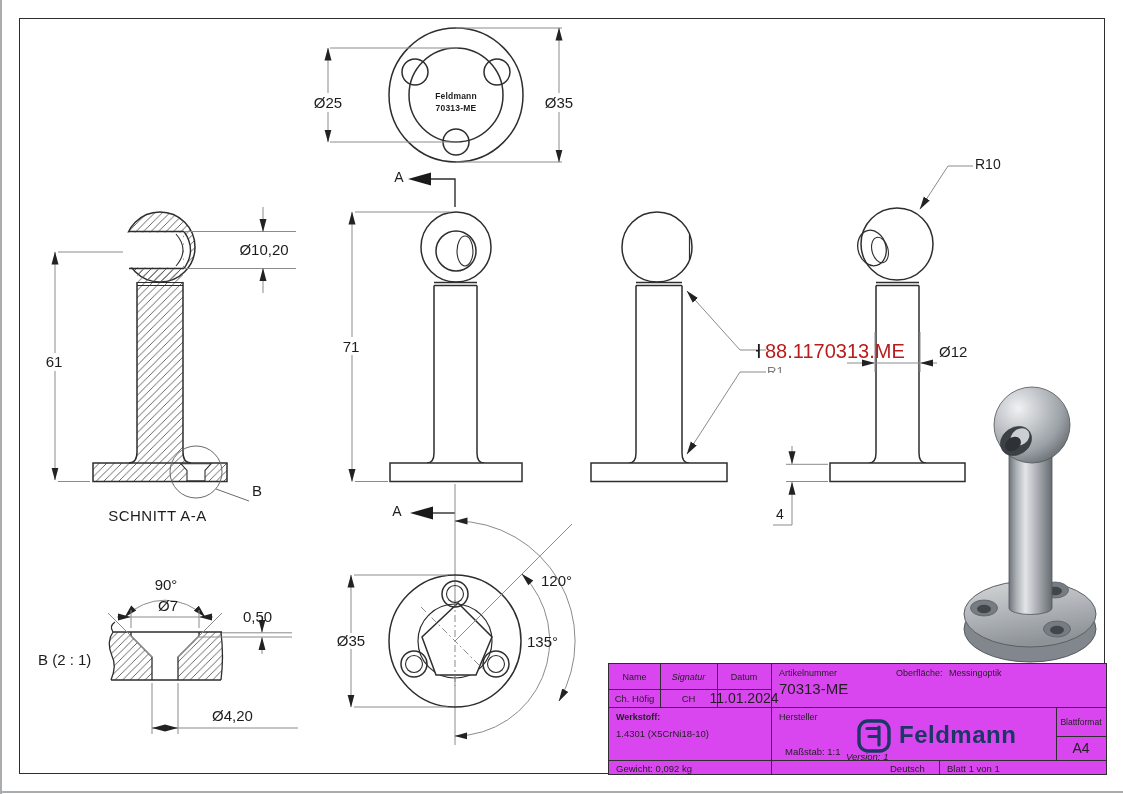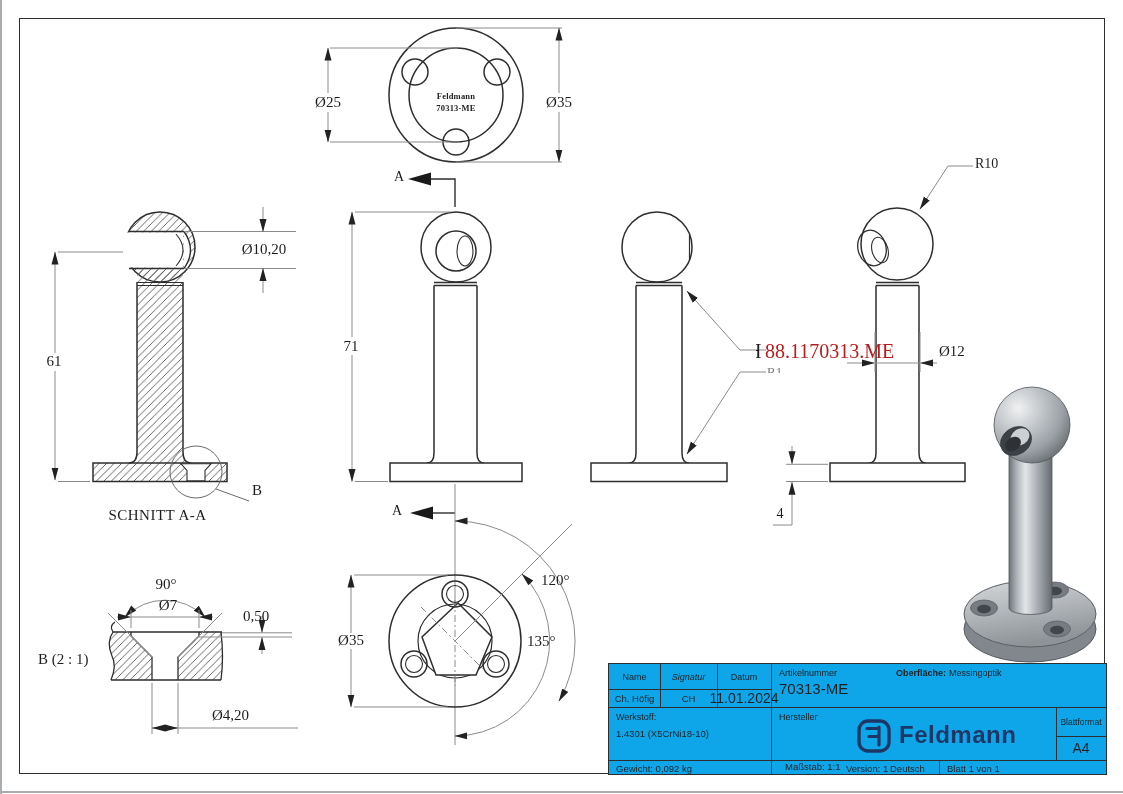--- a/index.html
+++ b/index.html
@@ -2,28 +2,28 @@
 <html><head>
 <meta charset="utf-8">
 <style>
   html,body{margin:0;padding:0;background:#ffffff;}
   #page{position:relative;width:1123px;height:794px;background:#ffffff;overflow:hidden;
         font-family:"Liberation Sans",sans-serif;}
   .edge{position:absolute;background:#aaadb0;}
   #frame{position:absolute;left:19px;top:18px;width:1084px;height:754px;
          border:1.6px solid #2e2e2e;}
   svg.s{position:absolute;left:0;top:0;}
-  .lbl{position:absolute;font-family:Liberation Serif, serif;color:#1d1d1d;
+  .lbl{position:absolute;font-family:Liberation Sans, sans-serif;color:#1d1d1d;
        white-space:nowrap;line-height:1.05;font-size:15px;}
   .c{text-align:center;}
   .etch{font-size:8.5px;font-weight:bold;letter-spacing:.2px;}
   .clip{overflow:hidden;}
   
   #tb{position:absolute;left:608px;top:663px;width:497px;height:110px;
-      border:1.3px solid #2e2e2e;background:#0ea5e9;}
+      border:1.3px solid #2e2e2e;background:#d946ef;}
   .tbl{position:absolute;background:#2e2e2e;}
   .tbc{position:absolute;display:flex;align-items:center;justify-content:center;
        color:#1f1f1f;font-family:"Liberation Sans",sans-serif;}
   .tbt{position:absolute;color:#1f1f1f;white-space:nowrap;}
   #logo-text{font-weight:bold;letter-spacing:.5px;}
 </style>
 </head>
 <body>
 
 <div id="page">
@@ -272,37 +272,37 @@
 
     <div class="tbc" style="left:0;top:0;width:51px;height:25px;font-size:9px;">Name</div>
     <div class="tbc" style="left:51px;top:0;width:57px;height:25px;font-size:9px;font-style:italic;">Signatur</div>
     <div class="tbc" style="left:108px;top:0;width:54px;height:25px;font-size:9px;">Datum</div>
     <div class="tbc" style="left:0;top:25px;width:51px;height:18px;font-size:9.5px;">Ch. Höfig</div>
     <div class="tbc" style="left:51px;top:25px;width:57px;height:18px;font-size:9.5px;">CH</div>
     <div class="tbc" style="left:108px;top:25px;width:54px;height:18px;font-size:14px;">11.01.2024</div>
 
     <div class="tbt" style="left:170px;top:4px;font-size:9px;">Artikelnummer</div>
     <div class="tbt" style="left:170px;top:16px;font-size:15px;">70313-ME</div>
-    <div class="tbt" style="left:287px;top:4px;font-size:9px;font-weight:bold;">Oberfläche:</div>
+    <div class="tbt" style="left:287px;top:4px;font-size:9px;">Oberfläche:</div>
     <div class="tbt" style="left:340px;top:4px;font-size:9px;text-align:right;">Messingoptik</div>
 
-    <div class="tbt" style="left:7px;top:48px;font-size:9px;">Werkstoff:</div>
+    <div class="tbt" style="left:7px;top:48px;font-size:9px;font-weight:bold;">Werkstoff:</div>
     <div class="tbt" style="left:7px;top:64px;font-size:9.5px;">1.4301 (X5CrNi18-10)</div>
     <div class="tbt" style="left:170px;top:48px;font-size:9px;">Hersteller</div>
 
     <div style="position:absolute;left:247px;top:54px;width:36px;height:36px;">
       <svg width="36" height="36" viewBox="0 0 36 36">
         <rect x="3" y="3" width="30" height="30" rx="9" fill="none" stroke="#1c3765" stroke-width="3.4"></rect>
         <path d="M23,9 L23,27 M23,10.5 L11,10.5 M23,18.5 L13,18.5" stroke="#1c3765" stroke-width="3.2" fill="none" stroke-linecap="round"></path>
       </svg>
     </div>
     <div class="tbt" id="logo-text" style="left:290px;top:57px;font-size:24px;color:#1c3765;">Feldmann</div>
 
     <div class="tbc" style="left:447px;top:43px;width:50px;height:29px;font-size:8.5px;">Blattformat</div>
     <div class="tbc" style="left:447px;top:72px;width:50px;height:24px;font-size:14px;">A4</div>
 
     <div class="tbt" style="left:7px;top:99px;font-size:9.5px;">Gewicht: 0,092 kg</div>
-    <div class="tbt" style="left:170px;top:97px;font-size:9.5px;padding-left:6px;">Maßstab: 1:1</div>
-    <div class="tbt" style="left:237px;top:99px;font-size:9.5px;">Version: 1</div>
+    <div class="tbt" style="left:170px;top:82px;font-size:9.5px;padding-left:6px;">Maßstab: 1:1</div>
+    <div class="tbt" style="left:237px;top:87px;font-size:9.5px;font-style:italic;">Version: 1</div>
     <div class="tbt" style="left:281px;top:99px;font-size:9.5px;">Deutsch</div>
     <div class="tbt" style="left:338px;top:99px;font-size:9.5px;">Blatt 1 von 1</div>
   </div>
 </div>
 
 </body></html>

